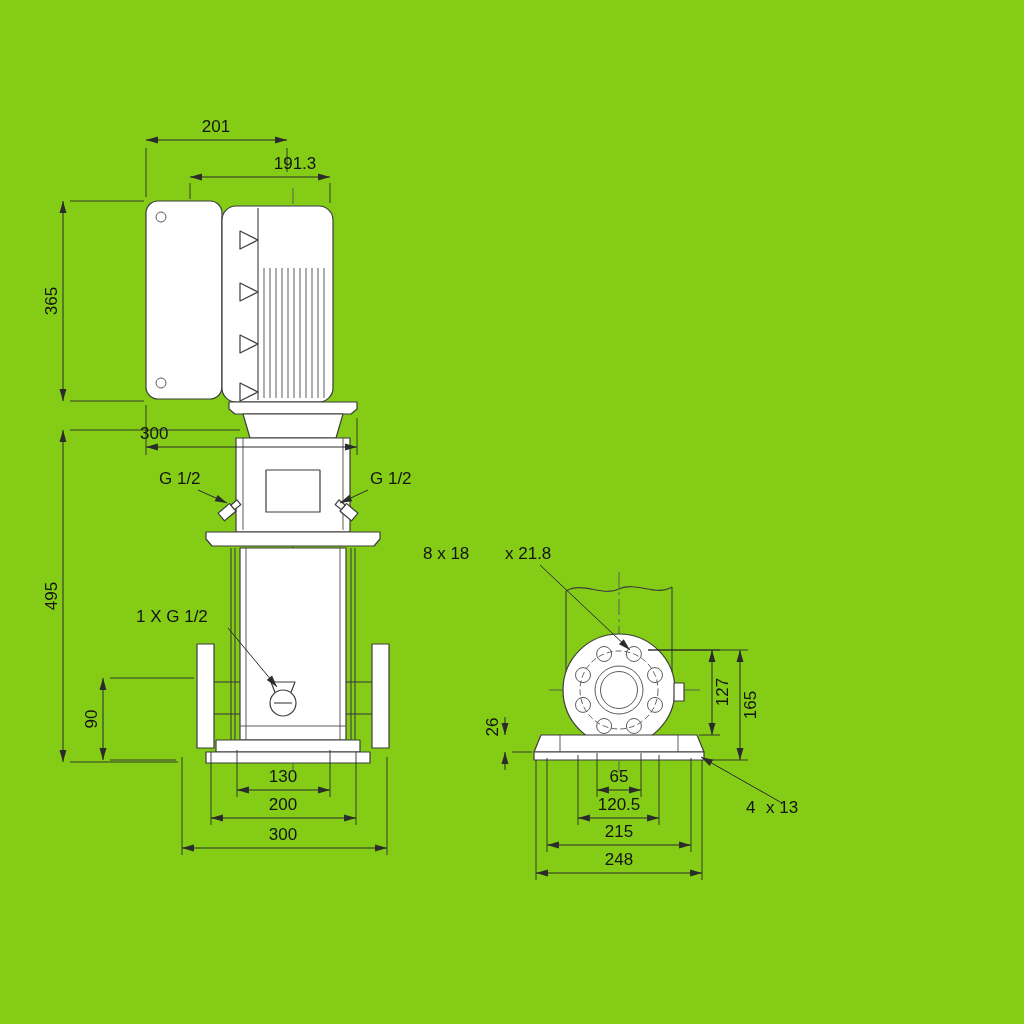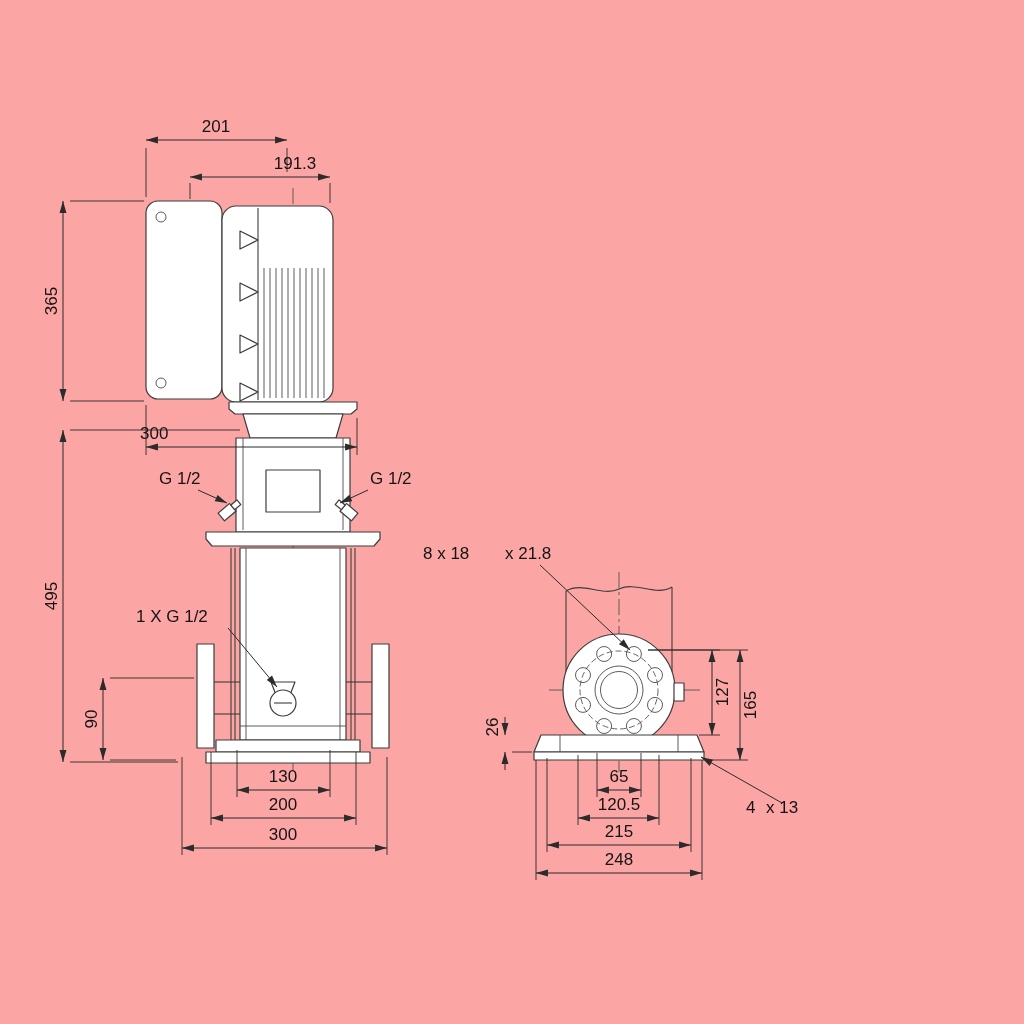--- a/index.html
+++ b/index.html
@@ -1,16 +1,16 @@
 <!DOCTYPE html>
 <html><head>
 <meta charset="utf-8">
 <style>
   html,body{margin:0;padding:0;background:#ffffff;}
-  .stage{width:1024px;height:1024px;position:relative;background:#fca5a5;}
+  .stage{width:1024px;height:1024px;position:relative;background:#84cc16;}
   svg{display:block;}
   .part{fill:#ffffff;stroke:#3d3d3d;stroke-width:1.2;stroke-linejoin:round;}
   .ln{fill:none;stroke:#3d3d3d;stroke-width:1.1;stroke-linejoin:round;}
   .thin{fill:none;stroke:#4a4a4a;stroke-width:0.9;}
   .dim{fill:none;stroke:#2b2b2b;stroke-width:1;}
   .ext{fill:none;stroke:#2b2b2b;stroke-width:0.9;}
   .cl{fill:none;stroke:#555;stroke-width:0.9;stroke-dasharray:16 4 3 4;}
   .bc{fill:none;stroke:#555;stroke-width:0.9;stroke-dasharray:6 3;}
   .dt{font-family:"Liberation Sans","DejaVu Sans",sans-serif;font-size:17px;fill:#141414;}
 </style>

